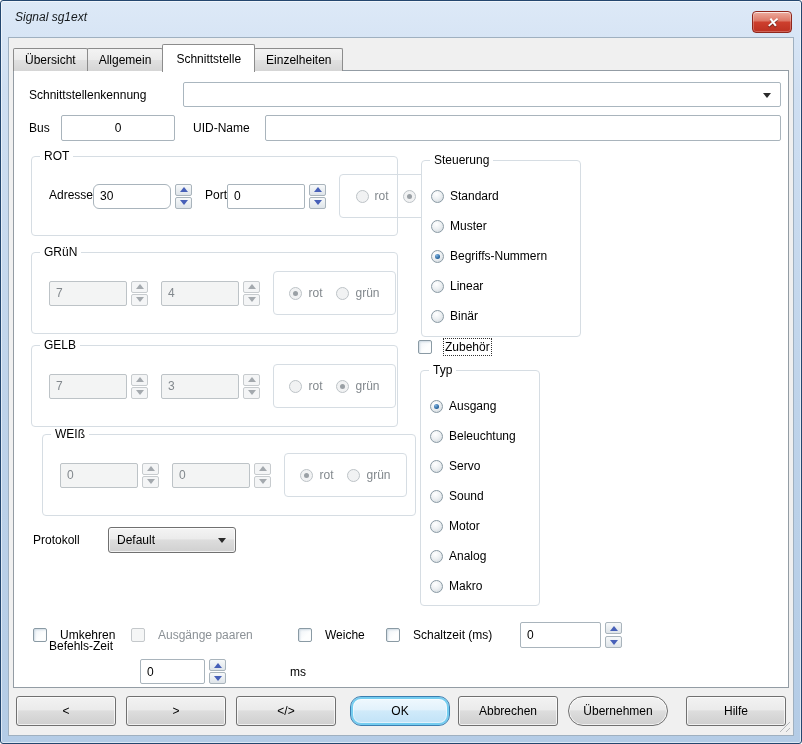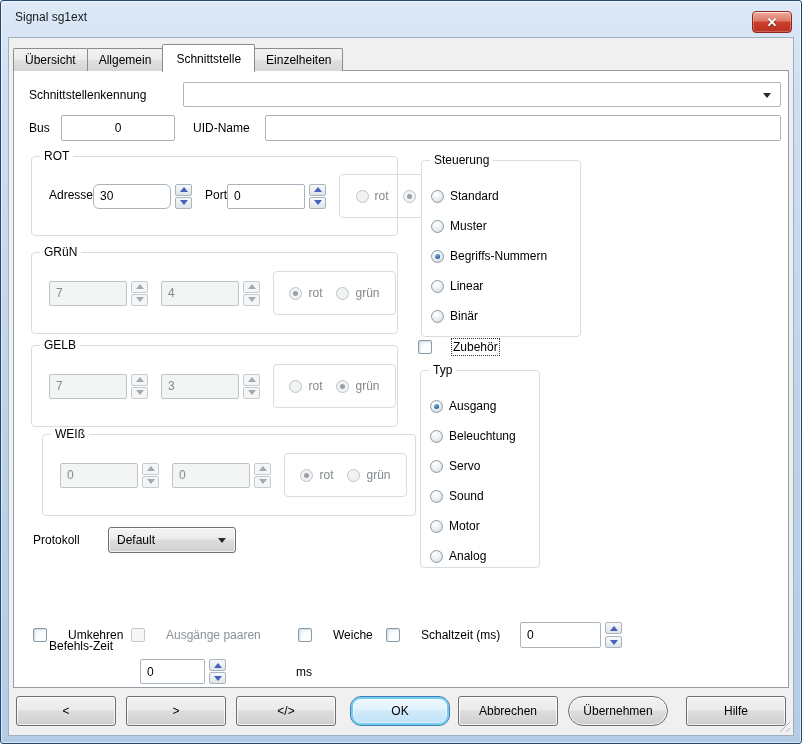--- a/index.html
+++ b/index.html
@@ -2,21 +2,21 @@
 <html><head>
 <meta charset="utf-8">
 <style>
   * { margin:0; padding:0; box-sizing:border-box; }
   body { font-family:"Liberation Sans", sans-serif; font-size:12px; color:#000; background:#fff; }
 
   .window { position:relative; width:802px; height:744px; border:1px solid #24476f; border-radius:3px;
             background:linear-gradient(180deg,#dde9f7 0%,#cfdff2 12%,#bed3ea 55%,#b4cce6 100%);
             box-shadow:inset 0 0 0 1px rgba(255,255,255,.55); overflow:hidden; }
 
-  .titlebar { position:absolute; left:0; top:0; right:0; height:32px; }
+  .titlebar { position:absolute; left:0; top:0; right:0; height:32px;font-style:italic; }
   .title { position:absolute; left:14px; top:9px; color:#15191c; white-space:nowrap; }
   .close-btn { position:absolute; right:9px; top:10px; width:40px; height:22px; border:1px solid #8f271c; border-radius:4px;
                background:linear-gradient(180deg,#edac9e 0%,#dd7766 45%,#cd3f2e 50%,#bd3021 100%);
                box-shadow:inset 0 1px 0 rgba(255,255,255,.6), inset 0 0 0 1px rgba(255,255,255,.25);
                display:flex; align-items:center; justify-content:center; cursor:pointer; }
   .close-x { color:#fff; font-weight:bold; font-size:13px; line-height:1; text-shadow:0 1px 1px rgba(0,0,0,.55); }
 
   .client { position:absolute; left:7px; right:7px; top:36px; bottom:7px; background:#f0f0f0;
             border:1px solid #9fb0c0; }
 
@@ -58,21 +58,21 @@
 
   .radio { display:flex; align-items:center; gap:6px; cursor:pointer; white-space:nowrap; }
   .rb { width:13px; height:13px; border-radius:50%; border:1px solid #8a9aa4; position:relative; flex:0 0 auto;
         background:radial-gradient(circle at 40% 30%, #ffffff 0%, #eef1f3 45%, #ccd4da 100%); }
   .radio.checked .rb::after { content:""; position:absolute; left:3px; top:3px; width:5px; height:5px; border-radius:50%;
         background:radial-gradient(circle at 35% 30%, #7fb2e0 0%, #1d5a94 75%); }
   .radio.dis { color:#82888d; }
   .radio.dis .rb { border-color:#bdc3c7; background:#f1f2f3; }
   .radio.dis.checked .rb::after { background:#9aa0a5; }
 
-  .check { display:flex; align-items:center; gap:21px; cursor:pointer; white-space:nowrap; position:absolute; }
+  .check { display:flex; align-items:center; gap:13px; cursor:pointer; white-space:nowrap; position:absolute; }
   .cb { width:14px; height:14px; border:1px solid #8a9aa4; border-radius:2px; flex:0 0 auto;
         background:linear-gradient(135deg,#eef3f7,#fdfefe 60%); box-shadow:inset 1px 1px 2px rgba(150,175,195,.4); }
   .check.dis { color:#8b9196; }
   .check.dis .cb { border-color:#c4c8cb; background:#f5f6f6; box-shadow:none; }
   .focus-dotted { outline:1px dotted #333; outline-offset:1px; }
 
   .radio-list { position:absolute; left:9px; top:20px; right:2px; }
   .radio-list .radio { height:30px; }
 
   .combo-flat { position:absolute; border:1px solid #aab6bf; border-radius:2px; background:#fff; cursor:pointer; }
@@ -316,21 +316,21 @@
               <span>Binär</span>
             </label>
         </div>
       </div>
 
       <label class="check" style="left:404px; top:269px;">
         <span class="cb"></span>
         <span class="focus-dotted">Zubehör</span>
       </label>
 
-      <div class="fieldset" style="left:406px; top:299px; width:120px; height:198px;">
+      <div class="fieldset" style="left:406px; top:299px; width:120px; height:236px;">
         <span class="legend">Typ</span>
         <div class="radio-list">
           <label class="radio checked">
               <span class="rb"></span>
               <span>Ausgang</span>
             </label>
           <label class="radio">
               <span class="rb"></span>
               <span>Beleuchtung</span>
             </label>
@@ -342,20 +342,24 @@
               <span class="rb"></span>
               <span>Sound</span>
             </label>
           <label class="radio">
               <span class="rb"></span>
               <span>Motor</span>
             </label>
           <label class="radio">
               <span class="rb"></span>
               <span>Analog</span>
+            </label>
+          <label class="radio">
+              <span class="rb"></span>
+              <span>Makro</span>
             </label>
         </div>
       </div>
 
       <label class="check" style="left:19px; top:557px;">
         <span class="cb"></span>
         <span>Umkehren</span>
       </label>
       <label class="check dis" style="left:117px; top:557px;">
         <span class="cb"></span>
@@ -386,21 +390,21 @@
         <input class="tb" style="width: 65px; height: 25px;" value="0">
         <span class="updown">
           <span class="spin-btn">
               <span class="arr-up"></span>
             </span>
           <span class="spin-btn">
               <span class="arr-dn"></span>
             </span>
         </span>
       </div>
-      <span class="lbl" style="left:282px; top:594px;">ms</span>
+      <span class="lbl" style="left:276px; top:594px;">ms</span>
 
     </div>
 
     <div class="button-row">
       <div class="btn">&lt;</div>
       <div class="btn" style="margin-left:10px;">&gt;</div>
       <div class="btn" style="margin-left:10px;">&lt;/&gt;</div>
       <div class="btn default" style="margin-left:14px;">OK</div>
       <div class="btn" style="margin-left:8px;">Abbrechen</div>
       <div class="btn" style="margin-left:10px;border-radius:15px;">Übernehmen</div>

